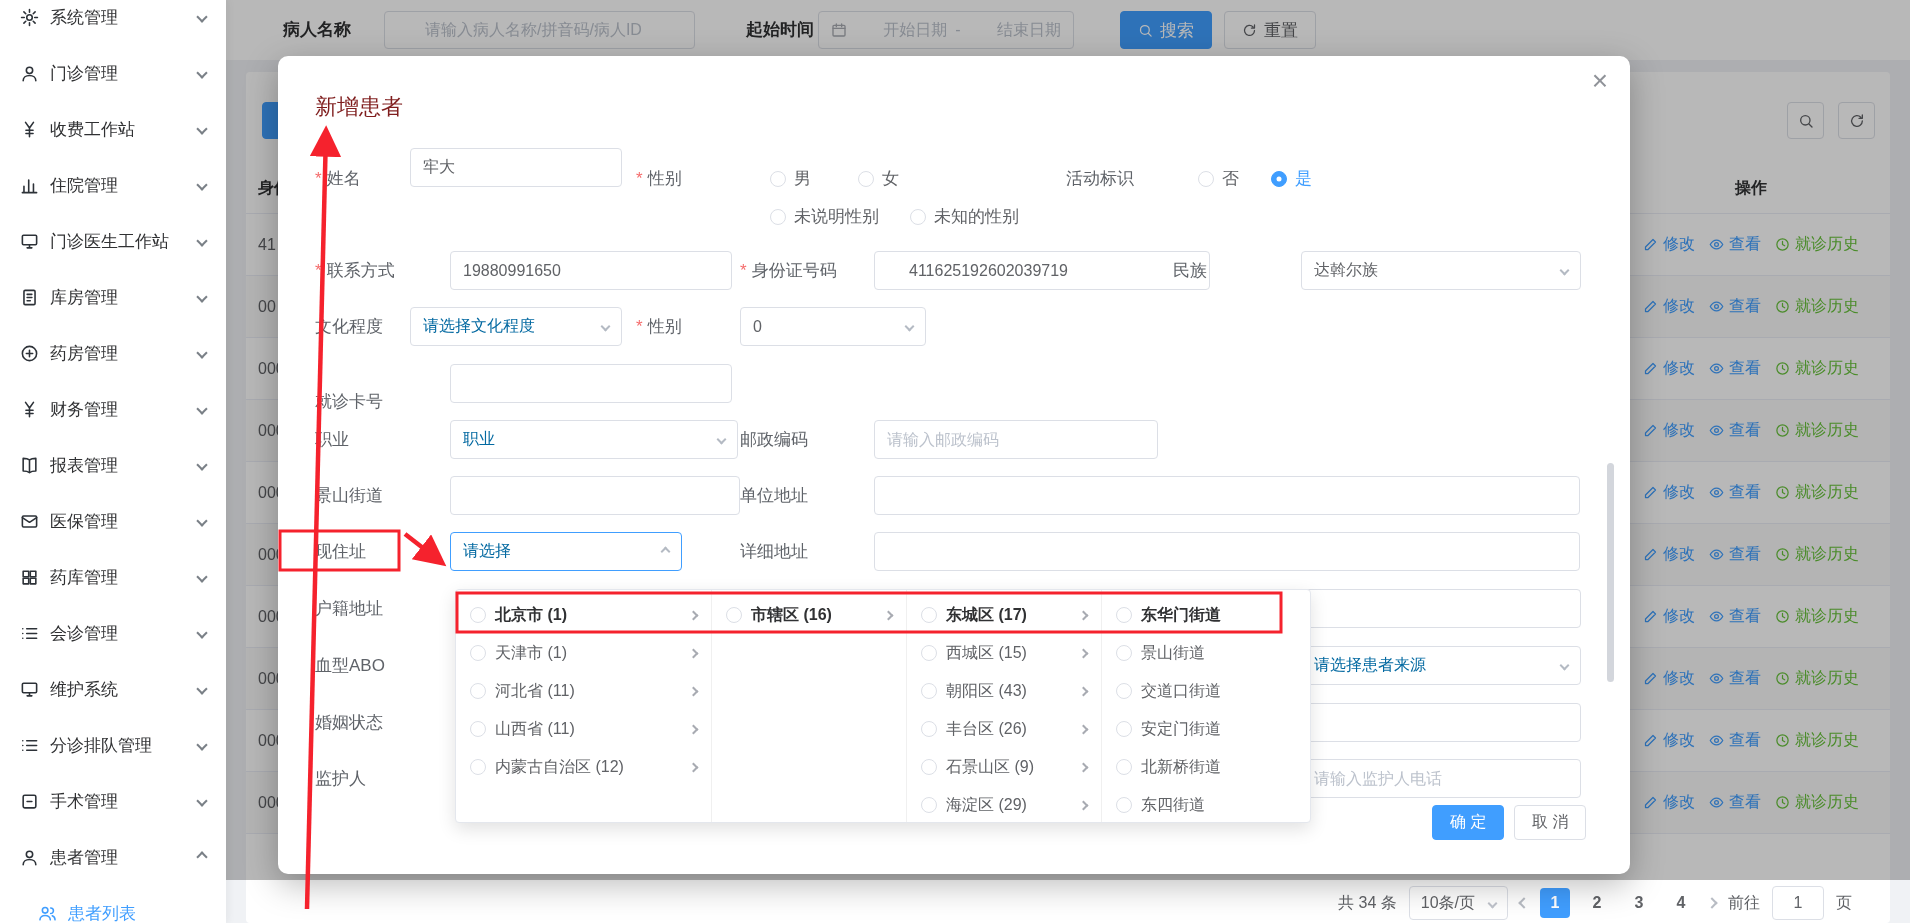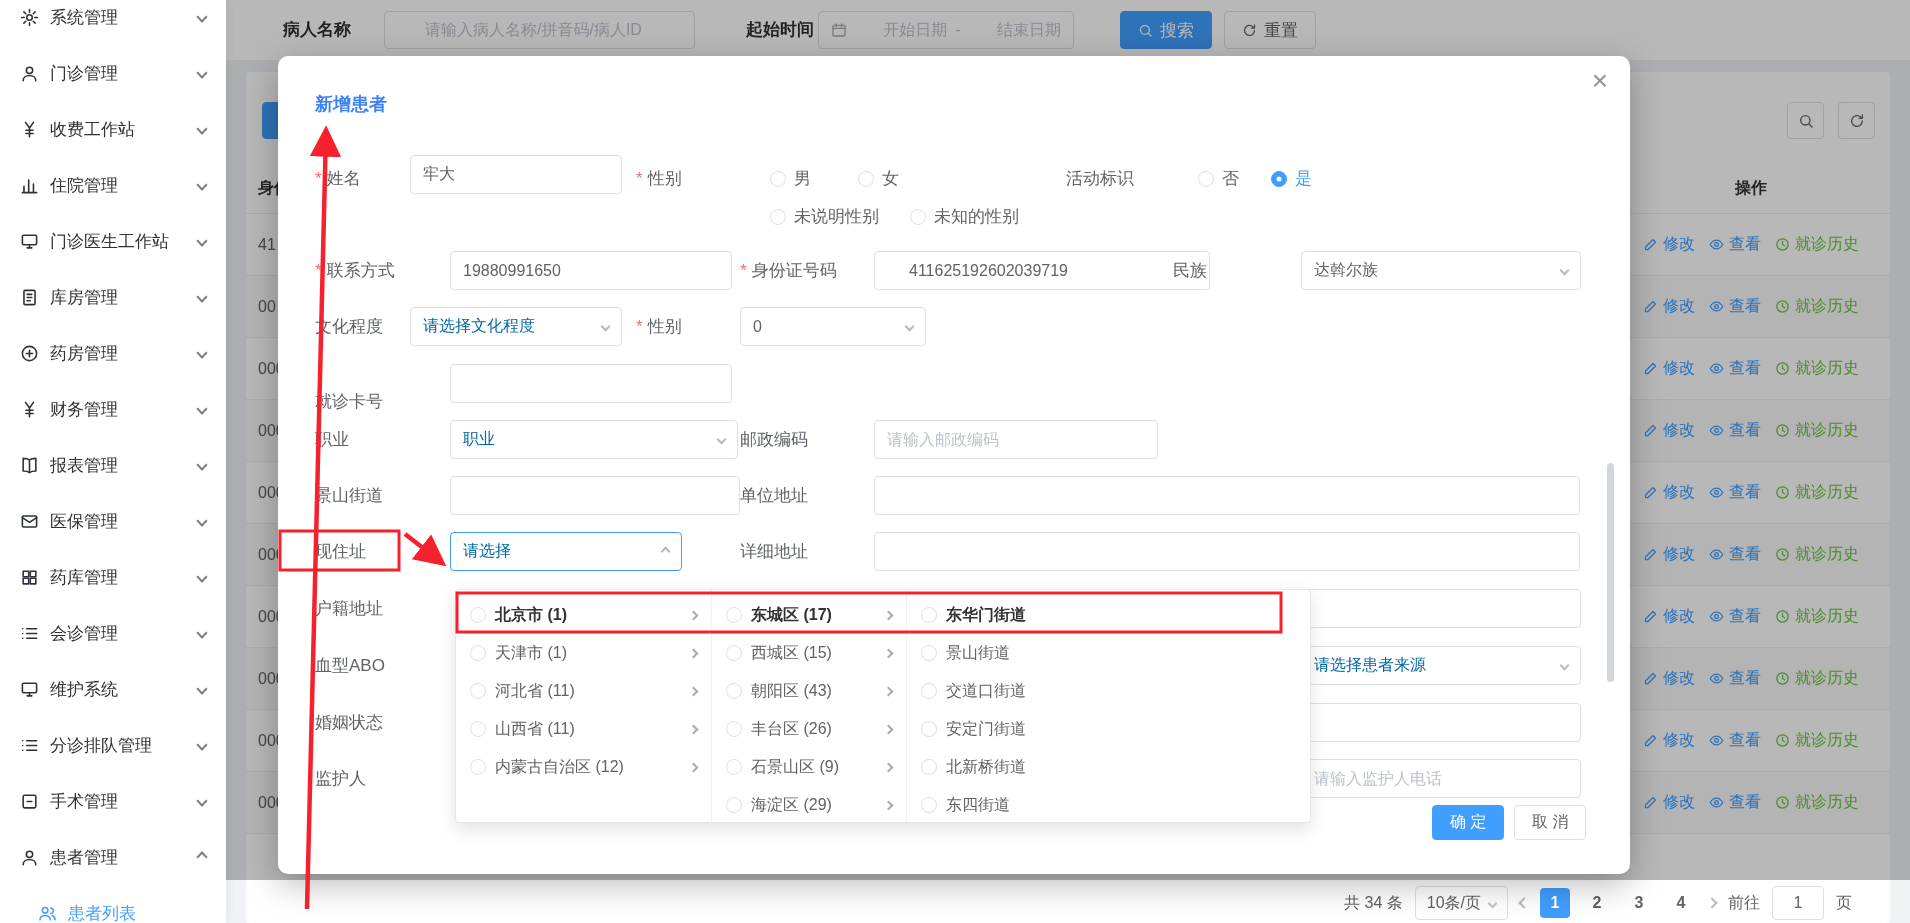--- a/index.html
+++ b/index.html
@@ -38,30 +38,30 @@
 .t-idfrag{position:absolute;left:12px;top:0;height:100%;display:flex;align-items:center;width:24px;overflow:hidden;white-space:nowrap}
 .t-acts{position:absolute;left:1350px;top:0;height:100%;width:310px;display:flex;align-items:center;justify-content:center;gap:14px;white-space:nowrap}
 .t-row{position:absolute;left:0;width:100%;height:62px;border-bottom:1px solid #ebeef5;font-size:16px;color:#606266}
 .t-row.even{background:#fafafa}
 .lnk{display:inline-flex;align-items:center;gap:5px;font-size:16px;cursor:pointer;text-decoration:none}
 .lnk .ico{width:15px;height:15px}
 .lnk.blue{color:#409eff}
 .lnk.green{color:#67c23a}
 
 .pagination{position:absolute;top:814px;right:38px;height:34px;display:flex;align-items:center;gap:12px;font-size:16px;color:#606266}
-.pg-size{height:34px;border:1px solid #dcdfe6;border-radius:4px;display:flex;align-items:center;gap:8px;padding:0 11px;color:#606266;cursor:pointer}
+.pg-size{height:34px;border:1px solid #dcdfe6;border-radius:4px;display:flex;align-items:center;gap:14px;padding:0 11px;color:#606266;cursor:pointer}
 .pg-size .chev{color:#c0c4cc;width:7px;height:7px}
 .pg-nav{color:#b8bcc4;cursor:pointer}
 .pg-num{min-width:30px;height:30px;border-radius:4px;display:flex;align-items:center;justify-content:center;cursor:pointer;font-weight:600;color:#606266}
 .pg-num.active{background:#409eff;color:#fff}
 .pg-input{width:52px;height:34px;border:1px solid #dcdfe6;border-radius:4px;text-align:center;font-size:16px;color:#606266;outline:none}
 
 .overlay{position:absolute;left:0;top:0;width:100%;height:880px;background:rgba(0,0,0,.28);z-index:60}
 .modal{position:absolute;left:52px;top:56px;width:1352px;height:818px;background:#fff;border-radius:10px;z-index:100;box-shadow:0 10px 34px rgba(0,0,0,.28)}
-.m-title{position:absolute;left:37px;top:36px;font-size:18px;font-weight:700;color:#3b82f6}
+.m-title{position:absolute;left:37px;top:36px;font-size:22px;font-weight:400;color:#7f1d1d}
 .m-close{position:absolute;right:22px;top:8px;font-size:28px;color:#909399;cursor:pointer;line-height:1.2}
 .f-label{position:absolute;height:39px;line-height:39px;font-size:17px;color:#5f6369;white-space:nowrap}
 .f-label.req::before{content:"*";color:#f56c6c;margin-right:5px}
 .f-input{position:absolute;height:39px;border:1px solid #dcdfe6;border-radius:4px;padding:0 12px;font-size:16px;color:#606266;outline:none;background:#fff}
 .f-input::placeholder{color:#bcc2cc}
 .f-select{position:absolute;height:39px;border:1px solid #dcdfe6;border-radius:4px;background:#fff;display:flex;align-items:center;padding:0 12px;font-size:16px;color:#606266;cursor:pointer}
 .f-select .s-text{flex:1;overflow:hidden;white-space:nowrap}
 .f-select .s-text.ph{color:#0369a1}
 .f-select .chev{color:#b4bac3;margin-left:8px;width:7px;height:7px}
 .f-select.open{border-color:#409eff}
@@ -580,21 +580,21 @@
       </div>
     </div>
 
     <div class="overlay"></div>
 
     <div class="modal">
       <div class="m-title">新增患者</div>
       <div class="m-close">×</div>
 
       <span class="f-label req" style="left:37px;top:103px">姓名</span>
-      <input class="f-input" style="left: 132px; top: 99px; width: 212px; font-family: Liberation Mono, monospace;" value="牢大">
+      <input class="f-input" style="left: 132px; top: 92px; width: 212px; font-family: Liberation Mono, monospace;" value="牢大">
       <span class="f-label req" style="left:358px;top:103px">性别</span>
       <div class="radio" style="left:492px;top:103px">
           <span class="r-dot"></span>
           <span class="r-label">男</span>
         </div>
       <div class="radio" style="left:580px;top:103px">
           <span class="r-dot"></span>
           <span class="r-label">女</span>
         </div>
       <span class="f-label" style="left:788px;top:103px">活动标识</span>
@@ -693,20 +693,27 @@
               <i class="chev rt"></i>
             </div>
           <div class="c-item">
               <span class="r-dot"></span>
               <span>山西省 (11)</span>
               <i class="chev rt"></i>
             </div>
           <div class="c-item">
               <span class="r-dot"></span>
               <span>内蒙古自治区 (12)</span>
+              <i class="chev rt"></i>
+            </div>
+        </div>
+        <div class="c-col" style="width:195px">
+          <div class="c-item active">
+              <span class="r-dot"></span>
+              <span>市辖区 (16)</span>
               <i class="chev rt"></i>
             </div>
         </div>
         <div class="c-col" style="width:195px">
           <div class="c-item active">
               <span class="r-dot"></span>
               <span>东城区 (17)</span>
               <i class="chev rt"></i>
             </div>
           <div class="c-item">

